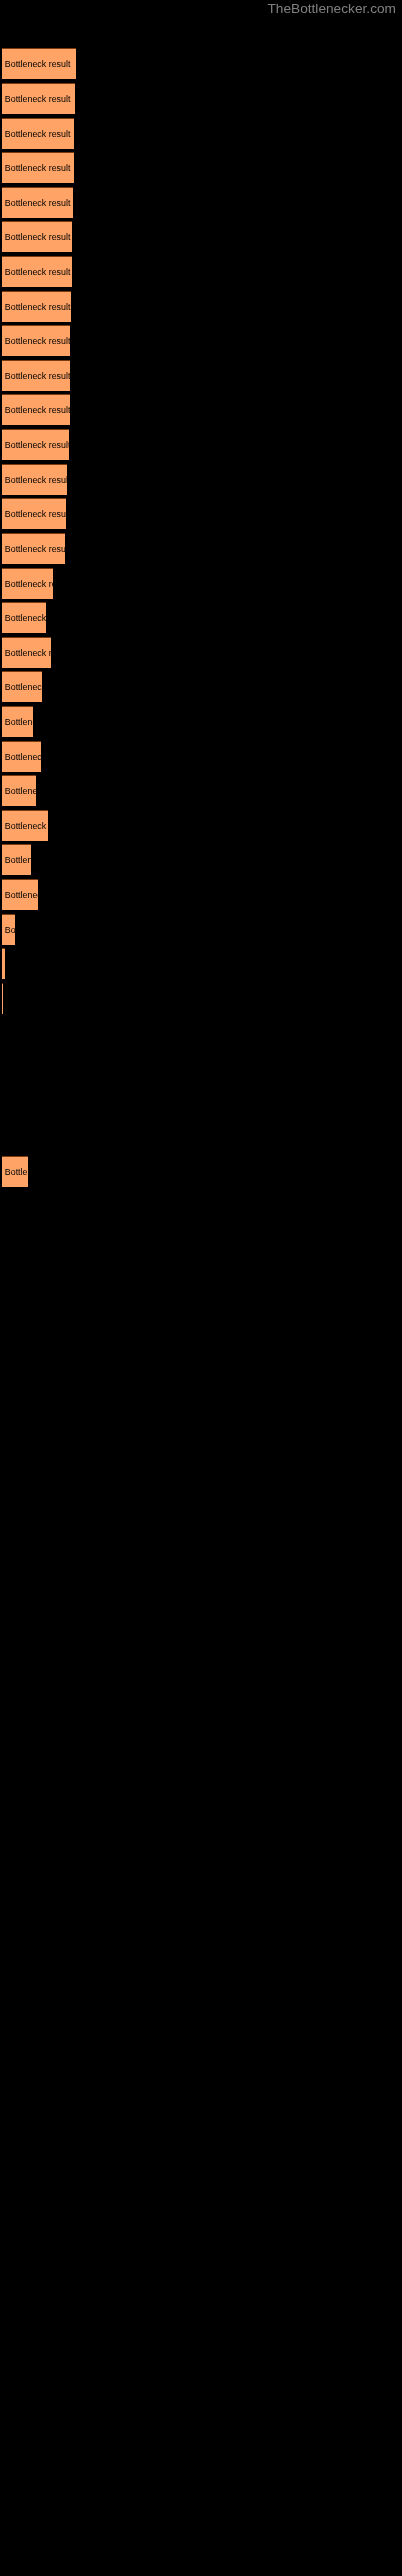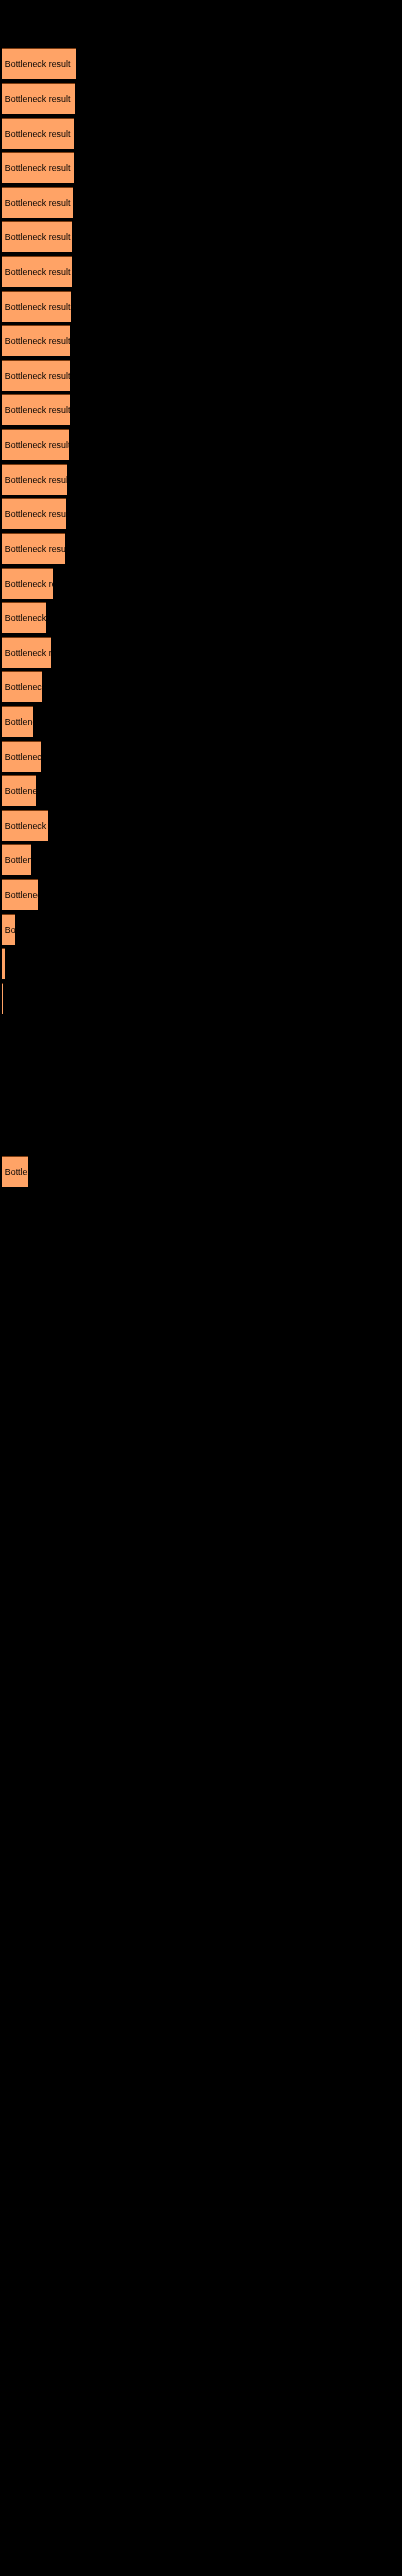--- a/index.html
+++ b/index.html
@@ -66,20 +66,21 @@
     white-space:nowrap;
     pointer-events:none;
     user-select:none;
   }
 </style>
 </head>
 <body>
 
 <div id="chart-root">
 
+  <div class="watermark">TheBottlenecker.com</div>
 
   <div class="bars-layer">
       <div class="bar-row" style="top: 48px; height: 31px; left: 1.6px; width: 74px;">
         <div class="bar" style="width: 74px; height: 31px; background: rgb(255, 163, 102); border-top-color: rgb(122, 59, 16);">
           <span class="bar-label" style="color: rgb(0, 0, 0); line-height: 31px; height: 31px;">Bottleneck result</span>
         </div>
       </div>
       <div class="bar-row" style="top: 83px; height: 31px; left: 1.6px; width: 73px;">
         <div class="bar" style="width: 73px; height: 31px; background: rgb(255, 163, 102); border-top-color: rgb(122, 59, 16);">
           <span class="bar-label" style="color: rgb(0, 0, 0); line-height: 31px; height: 31px;">Bottleneck result</span>

